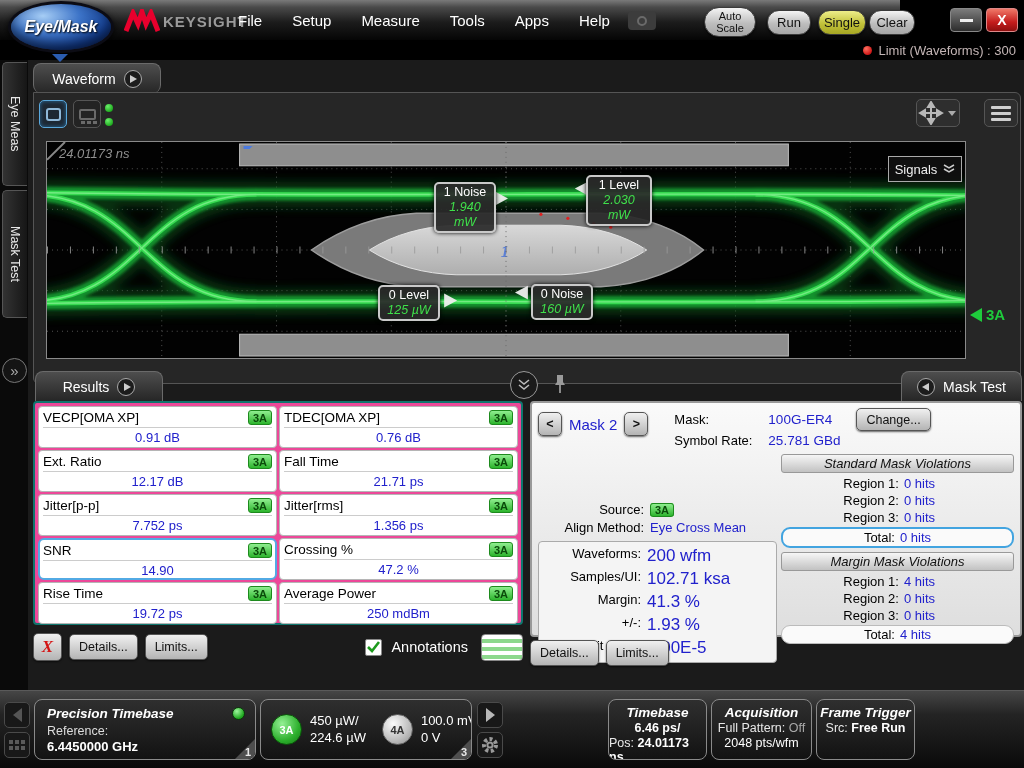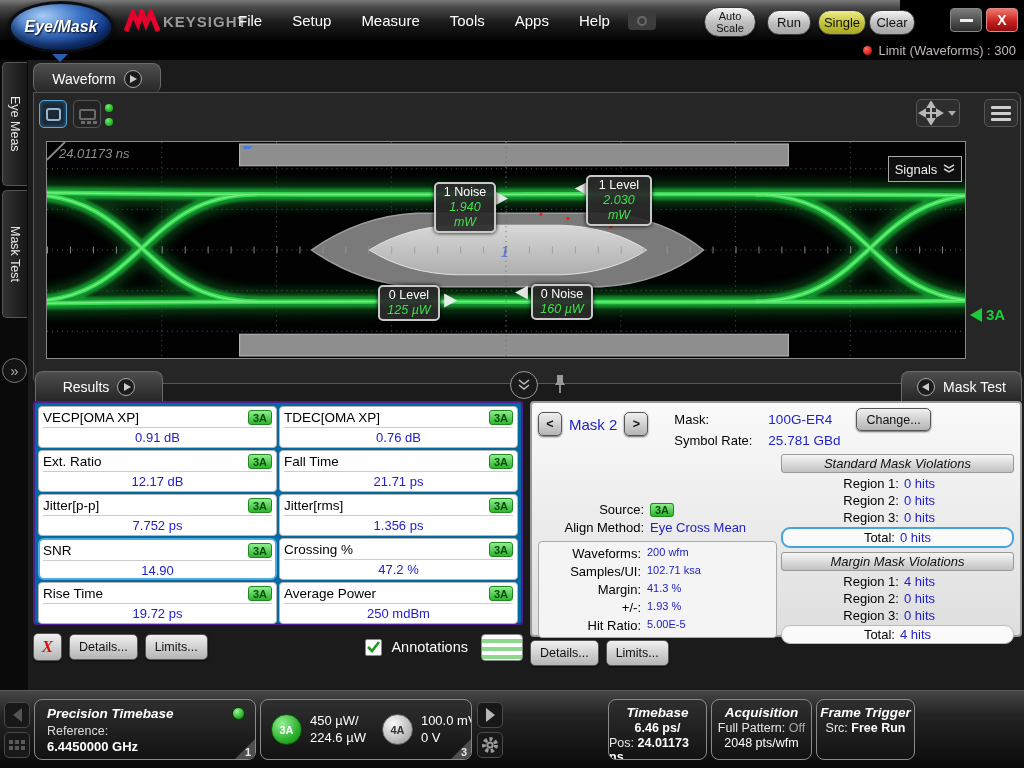--- a/index.html
+++ b/index.html
@@ -87,22 +87,22 @@
   .ann .v { color:#3fe04a; font-size:12.5px; font-style:italic; }
   .sigdd { position:absolute; left:841px; top:14px; width:74px; height:26px; background:rgba(18,18,18,.85);
     border:1px solid #aaa; display:flex; align-items:center; justify-content:center; gap:6px; color:#eee; font-size:13px; }
   .ch-marker { position:absolute; left:936px; top:213px; display:flex; align-items:center; gap:4px; }
   .ch-marker i { display:block; width:0; height:0; border-top:7px solid transparent; border-bottom:7px solid transparent; border-right:12px solid #1ecb3c; }
   .ch-marker span { color:#1ecb3c; font-size:15px; font-weight:bold; }
   .circ-chev { position:absolute; left:510px; top:371px; width:28px; height:28px; border:1.5px solid #999; border-radius:50%;
     display:flex; align-items:center; justify-content:center; background:#1b1b1b; }
   .pin-icon { position:absolute; left:553px; top:374px; }
 
-  .results-panel { position:absolute; left:33px; top:401px; width:490px; height:224px; background:#0369a1;
-    border:2px solid #4c1d95; border-radius:4px; padding:3px; }
+  .results-panel { position:absolute; left:33px; top:401px; width:490px; height:224px; background:#ec4899;
+    border:2px solid #0f766e; border-radius:4px; padding:3px; }
   .rgrid { display:grid; grid-template-columns:1fr 1fr; grid-auto-rows:42px; gap:2px; }
   .cell { background:#fff; border:1px solid #b5b5b5; border-radius:4px; padding:0 4px; }
   .cell.selected { border:2px solid #52aae4; border-radius:6px; padding:0 3px; }
   .cell-top { display:flex; align-items:center; height:20px; }
   .mlabel { font-size:13.5px; color:#000; }
   .badge { margin-left:auto; font-size:11px; font-weight:bold; color:#0a4a0a; padding:0 4px; height:15px; line-height:15px;
     border:1px solid #1d8a1d; border-radius:3px; background:linear-gradient(180deg,#8fee8f,#2db42d); }
   .cell-val { border-top:1px solid #ccc; text-align:center; color:#2121cc; font-size:13px; padding-top:2px; height:19px; }
 
   .rfooter { position:absolute; left:33px; top:630px; width:490px; height:34px; display:flex; align-items:center; gap:7px; }
@@ -127,21 +127,21 @@
   .mmid .lab { text-align:left; color:#000; font-size:13px; }
   .mmid .val { color:#2121cc; font-size:13.5px; }
   .mbody { display:flex; padding:2px 6px; }
   .mleft { width:244px;margin-top:46px; }
   .srow { display:grid; grid-template-columns:106px auto; column-gap:6px; align-items:center; margin-top:2px; }
   .srow .lab { text-align:right; color:#000; font-size:13px; }
   .srow .val { color:#2121cc; font-size:13px; }
   .statsbox { margin-top:6px; border:1px solid #aaa; border-radius:4px; background:#f4f4f4; padding:4px 6px;
     display:grid; grid-template-columns:96px auto; column-gap:6px; row-gap:3px; }
   .statsbox .lab { text-align:right; color:#000; font-size:13px; }
-  .statsbox .val { color:#2121cc; font-size:11px; }
+  .statsbox .val { color:#2121cc; font-size:17px; }
   .mright { width:238px; margin-left:4px; margin-top:2px; }
   .vhead { border:1px solid #999; border-radius:3px; background:linear-gradient(180deg,#f6f6f6,#c2c2c2);
     font-style:italic; font-size:13px; color:#111; text-align:center; height:19px; line-height:18px; }
   .vrows { display:grid; grid-template-columns:118px auto; column-gap:5px; row-gap:2px; padding:3px 0 2px 0; }
   .vrows .lab { text-align:right; color:#000; font-size:13px; }
   .vrows .val { color:#2121cc; font-size:13px; }
   .vtotal { display:flex; justify-content:center; gap:5px; border:1px solid #bbb; border-radius:9px; padding:1px 0;
     font-size:13px; margin-bottom:4px; background:#fafafa; }
   .vtotal.hl { border:2px solid #42a4e0; }
   .vtotal .lab { color:#000; } .vtotal .val { color:#2121cc; }

